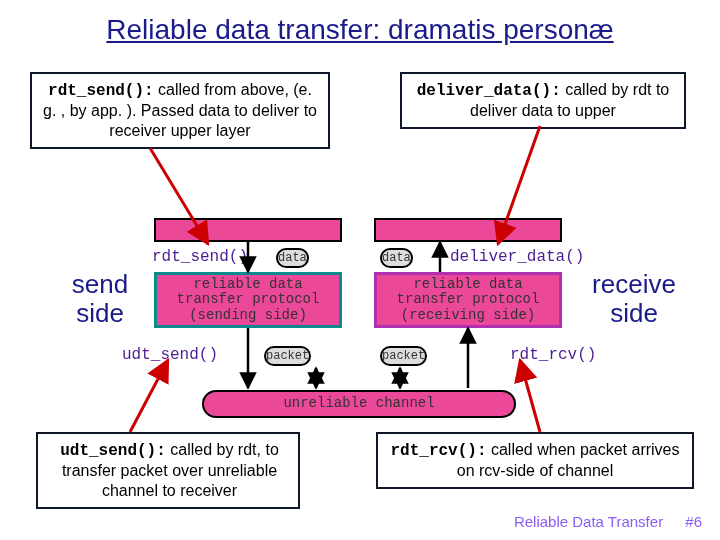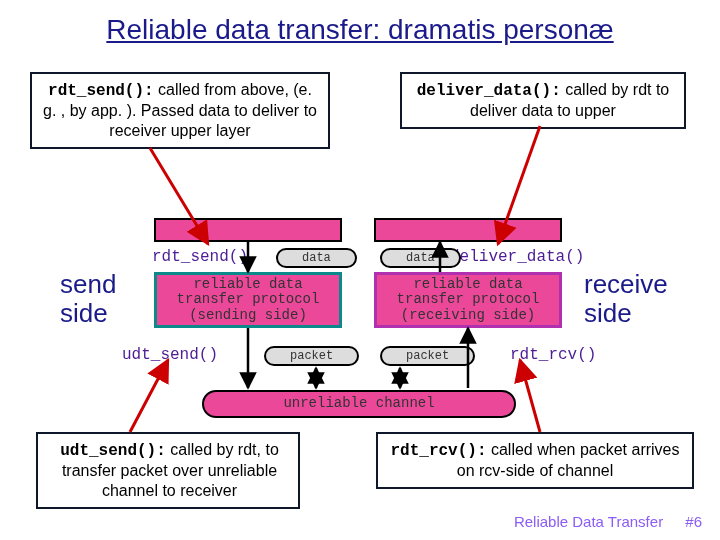--- a/index.html
+++ b/index.html
@@ -32,20 +32,21 @@
     line-height: 1.25;
   }
   .callout code, code.mono {
     font-family: "Courier New", Courier, monospace;
     font-weight: bold;
   }
   .side-label {
     position: absolute;
     font-size: 26px;
     color: #1a1a8a;
+    text-align: center;
     line-height: 1.1;
   }
   .footer {
     position: absolute;
     bottom: 10px;
     right: 18px;
     font-size: 15px;
     color: #8b5cf6;
   }
   .footer .pg { margin-left: 18px; }
@@ -84,21 +85,21 @@
     white-space: nowrap;
   }
   .pill {
     position: absolute;
     border: 2px solid #000;
     background: #ddd;
     border-radius: 10px;
     font-family: "Courier New", Courier, monospace;
     font-size: 12px;
     color: #333;
-    padding: 1px 24px;
+    padding: 1px 0;
   }
   svg.arrows {
     position: absolute;
     left: 0; top: 0;
     width: 436px; height: 230px;
     overflow: visible;
     pointer-events: none;
   }
   svg.callout-arrows {
     position: absolute;

